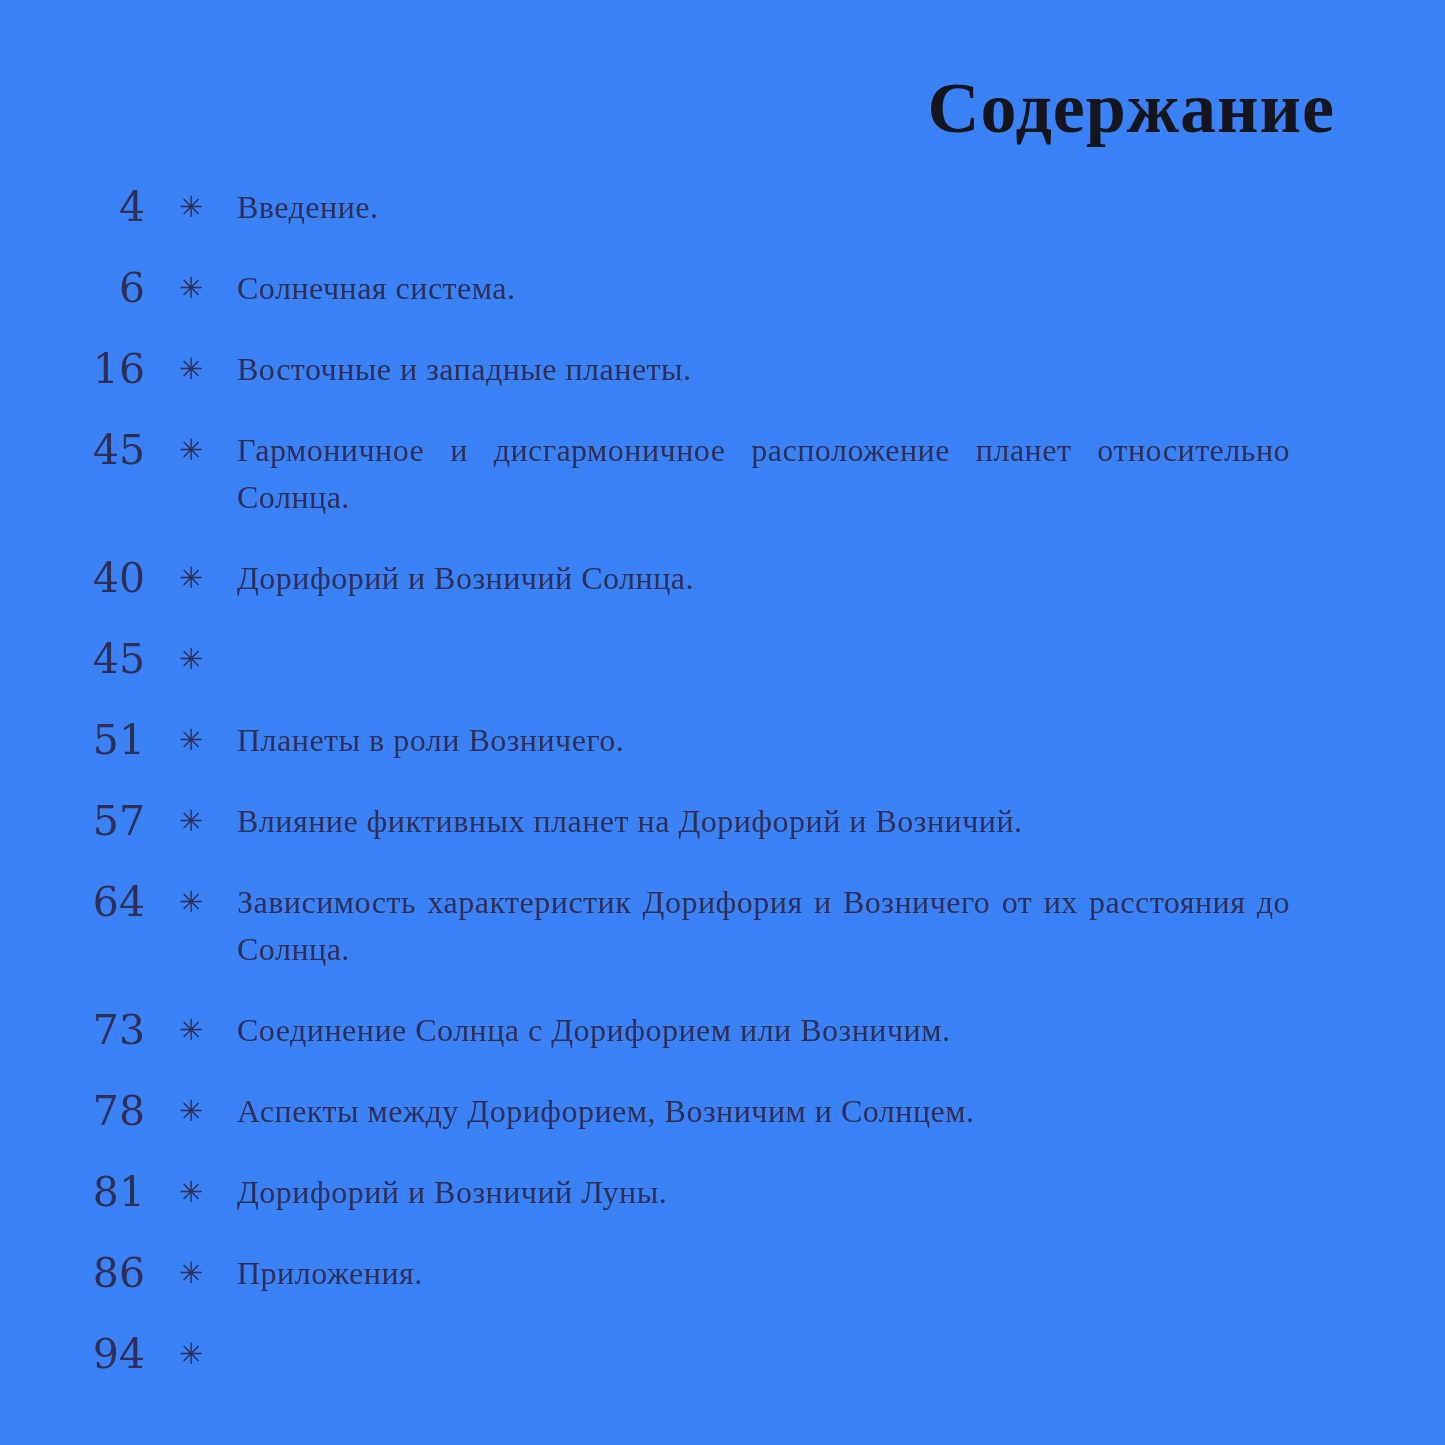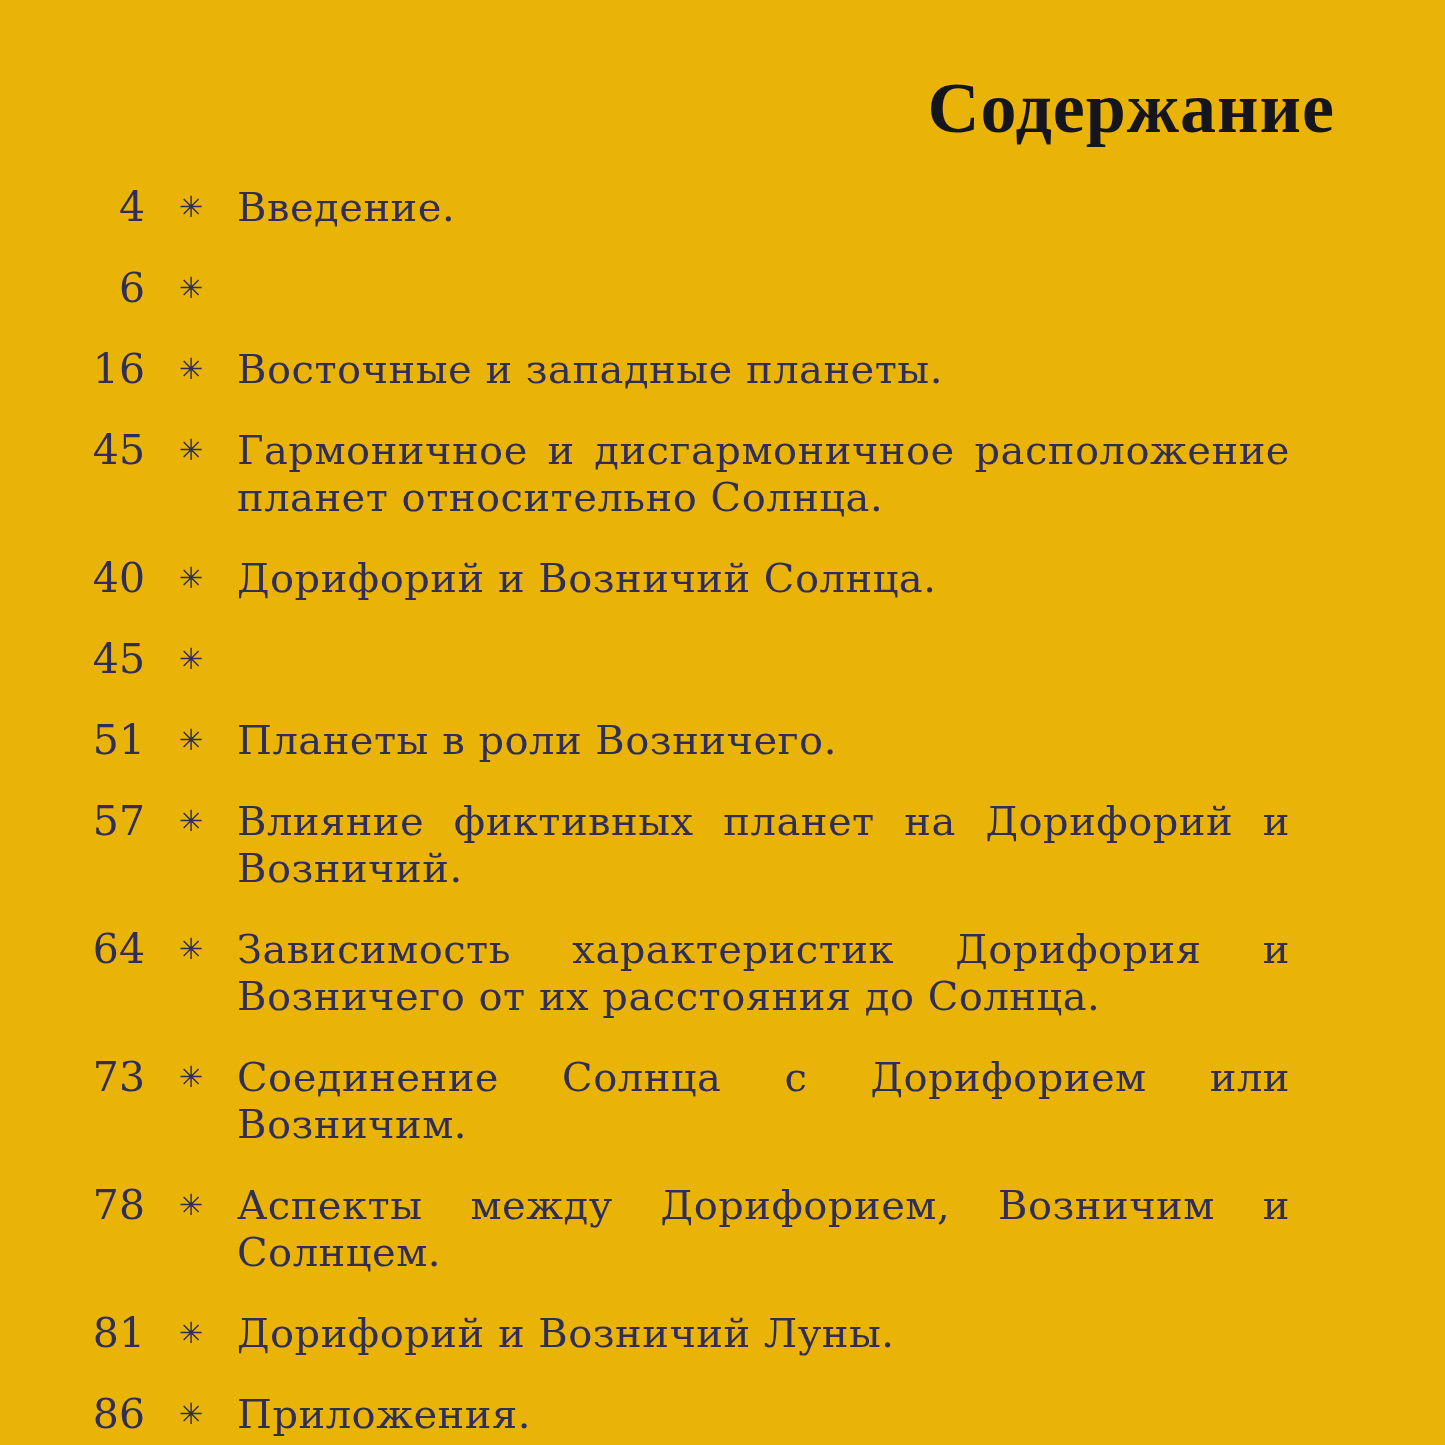--- a/index.html
+++ b/index.html
@@ -11,21 +11,21 @@
     width: 1445px;
     height: 1445px;
     overflow: hidden;
     font-family: "DejaVu Serif", serif;
   }
   .page {
     width: 1445px;
     height: 1445px;
     box-sizing: border-box;
     padding-top: 72px;
-    background: #eab308;
+    background: #3b82f6;
   }
   .page-title {
     text-align: right;
     padding-right: 110px;
     font-family: "Liberation Serif", serif;
     font-weight: 700;
     font-size: 72px;
     line-height: 1.0;
     color: #15151d;
     letter-spacing: 1px;
@@ -50,43 +50,45 @@
     font-family: "DejaVu Serif", serif;
   }
   .toc-star {
     text-align: center;
     font-family: "DejaVu Sans", sans-serif;
     font-size: 29px;
     line-height: 47px;
     color: #2e2e56;
   }
   .toc-title {
-    font-size: 40px;
+    font-size: 32px;
     line-height: 47px;
     color: #2e2e56;
     text-align: justify;
     text-align-last: left;
     letter-spacing: 0.5px;
+    font-family: Liberation Serif, serif;
   }
 </style>
 </head>
 <body>
 
 <div class="page">
   <h1 class="page-title">Содержание</h1>
 
   <div class="toc" id="toc-list">
       <div class="toc-row">
         <span class="toc-num">4</span>
         <span class="toc-star">✳</span>
         <span class="toc-title">Введение.</span>
       </div>
       <div class="toc-row">
         <span class="toc-num">6</span>
         <span class="toc-star">✳</span>
+        <span class="toc-title">Солнечная система.</span>
       </div>
       <div class="toc-row">
         <span class="toc-num">16</span>
         <span class="toc-star">✳</span>
         <span class="toc-title">Восточные и западные планеты.</span>
       </div>
       <div class="toc-row">
         <span class="toc-num">45</span>
         <span class="toc-star">✳</span>
         <span class="toc-title">Гармоничное и дисгармоничное расположение планет относительно Солнца.</span>

